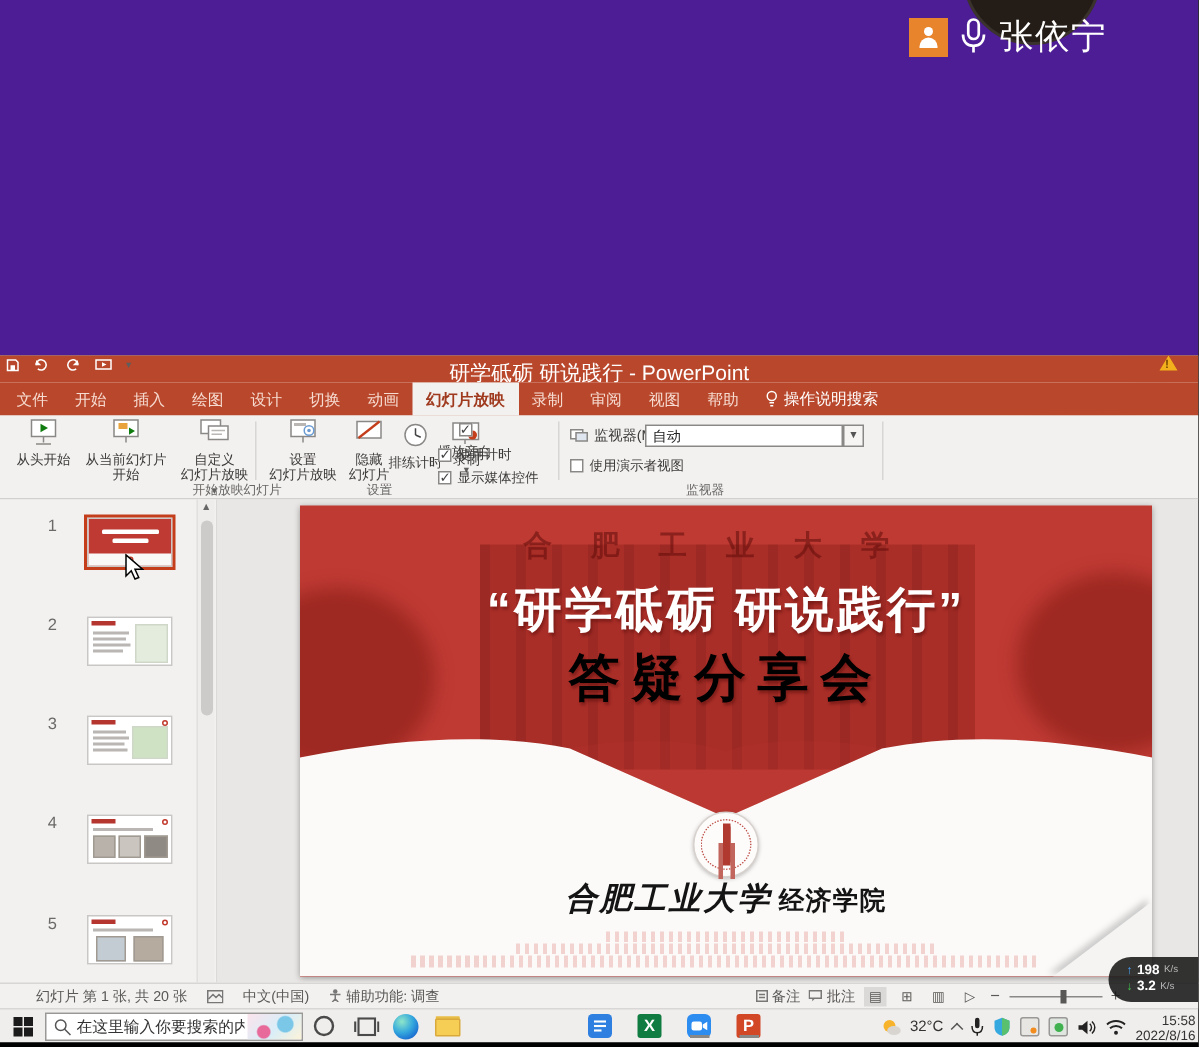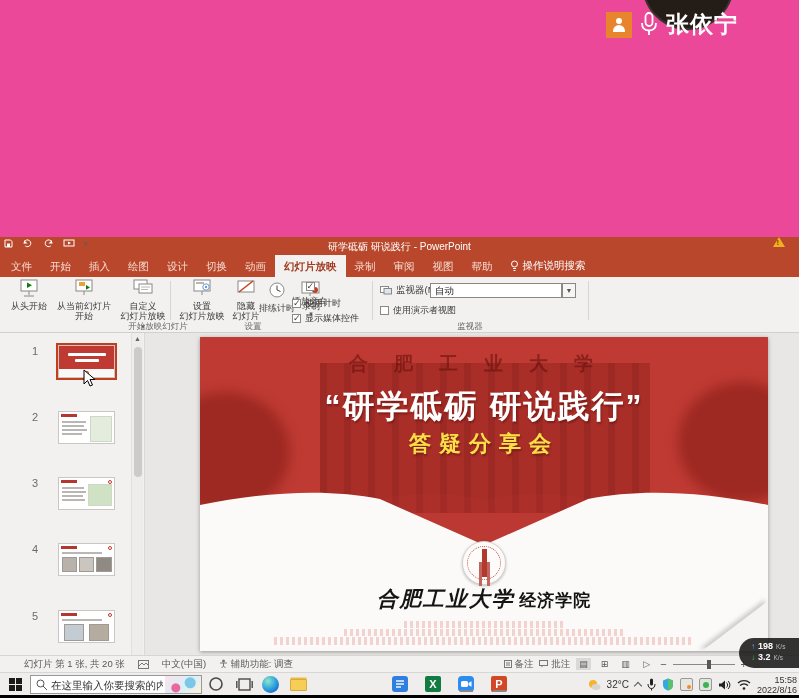--- a/index.html
+++ b/index.html
@@ -1,40 +1,40 @@
 <!DOCTYPE html>
 <html><head>
 <meta charset="utf-8">
 <style>
   html,body{margin:0;padding:0;background:#000;}
   *{box-sizing:border-box;}
   .screen{position:relative;width:799px;height:698px;background:#000;overflow:hidden;
           font-family:"Liberation Sans","DejaVu Sans",sans-serif;}
 
   
-  .webcam{position:absolute;top:0;left:0;width:799px;height:237px;background:#ec4899;font-weight:bold;}
+  .webcam{position:absolute;top:0;left:0;width:799px;height:237px;background:#4c1d95;}
   .avatar-arc{position:absolute;left:642px;top:-62px;width:92px;height:92px;border-radius:50%;
               background:#241c17;border:2px solid #3a322c;}
   .nametag{position:absolute;top:9px;left:606px;display:flex;align-items:center;gap:7px;}
   .person-badge{width:26px;height:26px;background:#e8842c;display:flex;align-items:center;justify-content:center;}
   .person-glyph{position:relative;width:14px;height:14px;}
   .person-glyph::before{content:"";position:absolute;left:4px;top:0;width:6px;height:6px;border-radius:50%;background:#fff;}
   .person-glyph::after{content:"";position:absolute;left:1px;top:7px;width:12px;height:7px;border-radius:6px 6px 0 0;background:#fff;}
   .name-text{color:#fff;font-size:23px;letter-spacing:1px;}
 
   
   .ppt{position:absolute;top:237px;left:0;width:799px;height:435px;background:#f3f1ef;}
   .titlebar{position:absolute;top:0;left:0;right:0;height:18px;background:#b9472b;color:#fff;}
   .deco{position:absolute;right:0;top:0;width:170px;height:40px;pointer-events:none;background:
      radial-gradient(ellipse 60px 16px at 82% 20%, rgba(120,25,12,.6), transparent 70%),
      radial-gradient(ellipse 90px 20px at 55% 85%, rgba(145,38,20,.5), transparent 70%),
      radial-gradient(ellipse 50px 12px at 97% 65%, rgba(115,22,10,.55), transparent 70%);}
   .qat{position:absolute;left:4px;top:2px;display:flex;align-items:center;gap:9px;}
   .qat svg{display:block;}
-  .win-title{position:absolute;left:50%;top:3px;transform:translateX(-50%);font-size:10px;white-space:nowrap;}
+  .win-title{position:absolute;left:50%;top:3px;transform:translateX(-50%);font-size:14px;white-space:nowrap;}
   .tb-right{position:absolute;right:4px;top:0;height:18px;display:flex;align-items:center;gap:18px;flex-direction:column;}
   .warn-tri{width:0;height:0;border-left:6px solid transparent;border-right:6px solid transparent;border-bottom:10px solid #f2b11c;position:relative;}
   .warn-tri::after{content:"!";position:absolute;left:-2px;top:1px;font-size:8px;color:#7a4b00;font-weight:bold;}
   .tb-user{font-size:10px;}
   .tb-avatar{width:13px;height:13px;border-radius:50%;background:#8a3категория1f;background:#7d2e1d;border:1px solid #e8c7bc;position:relative;}
   .tb-avatar::before{content:"";position:absolute;left:3.5px;top:2px;width:4px;height:4px;border-radius:50%;border:1px solid #e8c7bc;}
   .tb-avatar::after{content:"";position:absolute;left:2px;top:8px;width:7px;height:4px;border-radius:4px 4px 0 0;border:1px solid #e8c7bc;border-bottom:none;}
   .winbtn{font-size:11px;line-height:18px;color:#fff;}
 
   .tabrow{position:absolute;top:18px;left:0;right:0;height:22px;background:#b9472b;display:flex;align-items:stretch;padding-left:2px;}
@@ -74,21 +74,21 @@
 
   .canvas{position:relative;flex:1;background:#e9e7e5;}
   .slide{position:absolute;left:55px;top:4px;width:568px;height:314px;background:#bf3a33;box-shadow:0 1px 4px rgba(0,0,0,.35);overflow:hidden;}
   .building{position:absolute;left:120px;top:26px;width:330px;height:150px;background:
       repeating-linear-gradient(90deg, rgba(60,5,4,.12) 0 7px, transparent 7px 24px),
       rgba(133,25,20,.35);}
   .tree{position:absolute;width:130px;height:120px;border-radius:50%;background:rgba(118,20,14,.45);filter:blur(6px);}
   .sign{position:absolute;top:14px;left:0;right:0;text-align:center;font-size:19px;font-weight:bold;
         letter-spacing:26px;color:rgba(96,12,10,.55);font-family:"DejaVu Serif","Liberation Serif",serif;}
   .s-title1{position:absolute;top:48px;left:0;right:0;text-align:center;color:#fff;font-size:32px;font-weight:bold;letter-spacing:2px;text-shadow:1px 2px 2px rgba(80,10,8,.45);}
-  .s-title2{position:absolute;top:92px;left:0;right:0;text-align:center;color:#fde047;font-size:22px;font-weight:bold;letter-spacing:8px;text-shadow:1px 2px 2px rgba(80,10,8,.45);}
+  .s-title2{position:absolute;top:92px;left:0;right:0;text-align:center;color:#000000;font-size:34px;font-weight:bold;letter-spacing:8px;text-shadow:1px 2px 2px rgba(80,10,8,.45);}
   .s-date{position:absolute;top:172px;left:0;right:0;text-align:center;color:#fff;font-size:15px;font-weight:bold;z-index:3;}
   .wave{position:absolute;left:0;bottom:0;width:568px;height:164px;z-index:2;}
   .seal{position:absolute;left:262px;top:204px;width:44px;height:44px;border-radius:50%;background:#fdfcfb;border:1px solid #d8d2ce;box-shadow:0 1px 3px rgba(0,0,0,.25);z-index:4;}
   .seal::before{content:"";position:absolute;left:4px;top:4px;right:4px;bottom:4px;border-radius:50%;border:1px dotted #c0574f;}
   .seal::after{content:"";position:absolute;left:19px;top:9px;width:5px;height:26px;background:#b03a30;
      box-shadow:-4px 10px 0 -1px #c2655c, 4px 10px 0 -1px #c2655c, 0 -2px 0 0 #b03a30;}
   .s-school{position:absolute;top:248px;left:0;right:0;text-align:center;z-index:4;color:#141414;}
   .s-school .calli{font-size:21px;font-weight:bold;font-family:"DejaVu Serif","Liberation Serif",serif;font-style:italic;letter-spacing:2px;}
   .s-school .dept{font-size:17px;font-weight:bold;letter-spacing:1px;}
   .s-foot{position:absolute;left:74px;top:284px;width:420px;height:24px;z-index:3;opacity:.8;}

